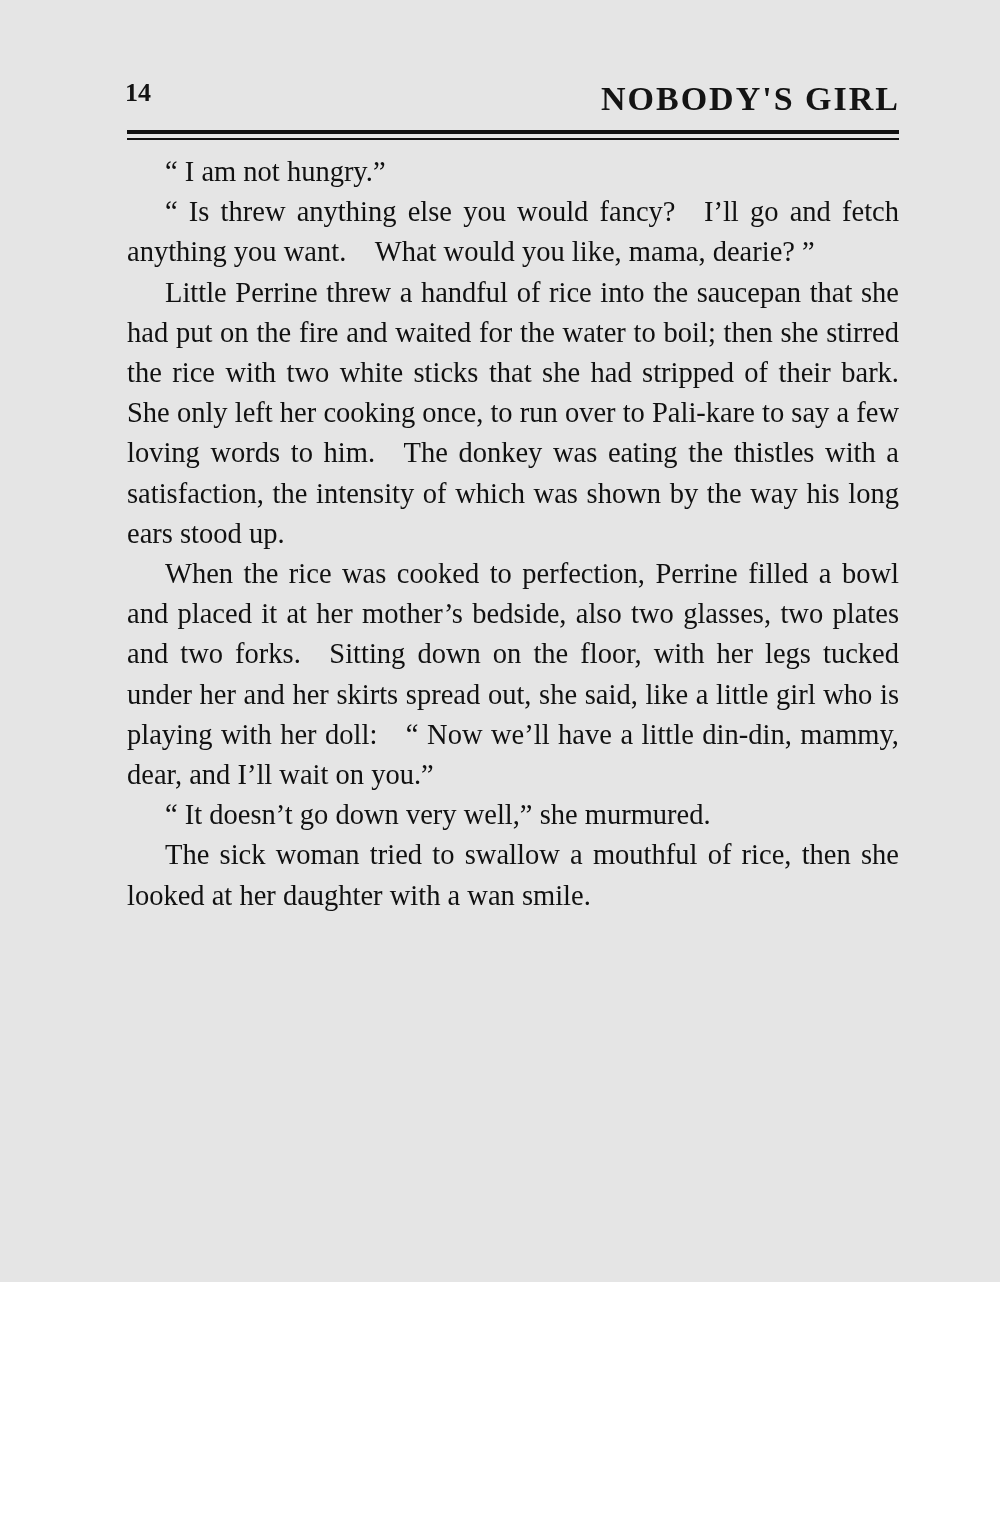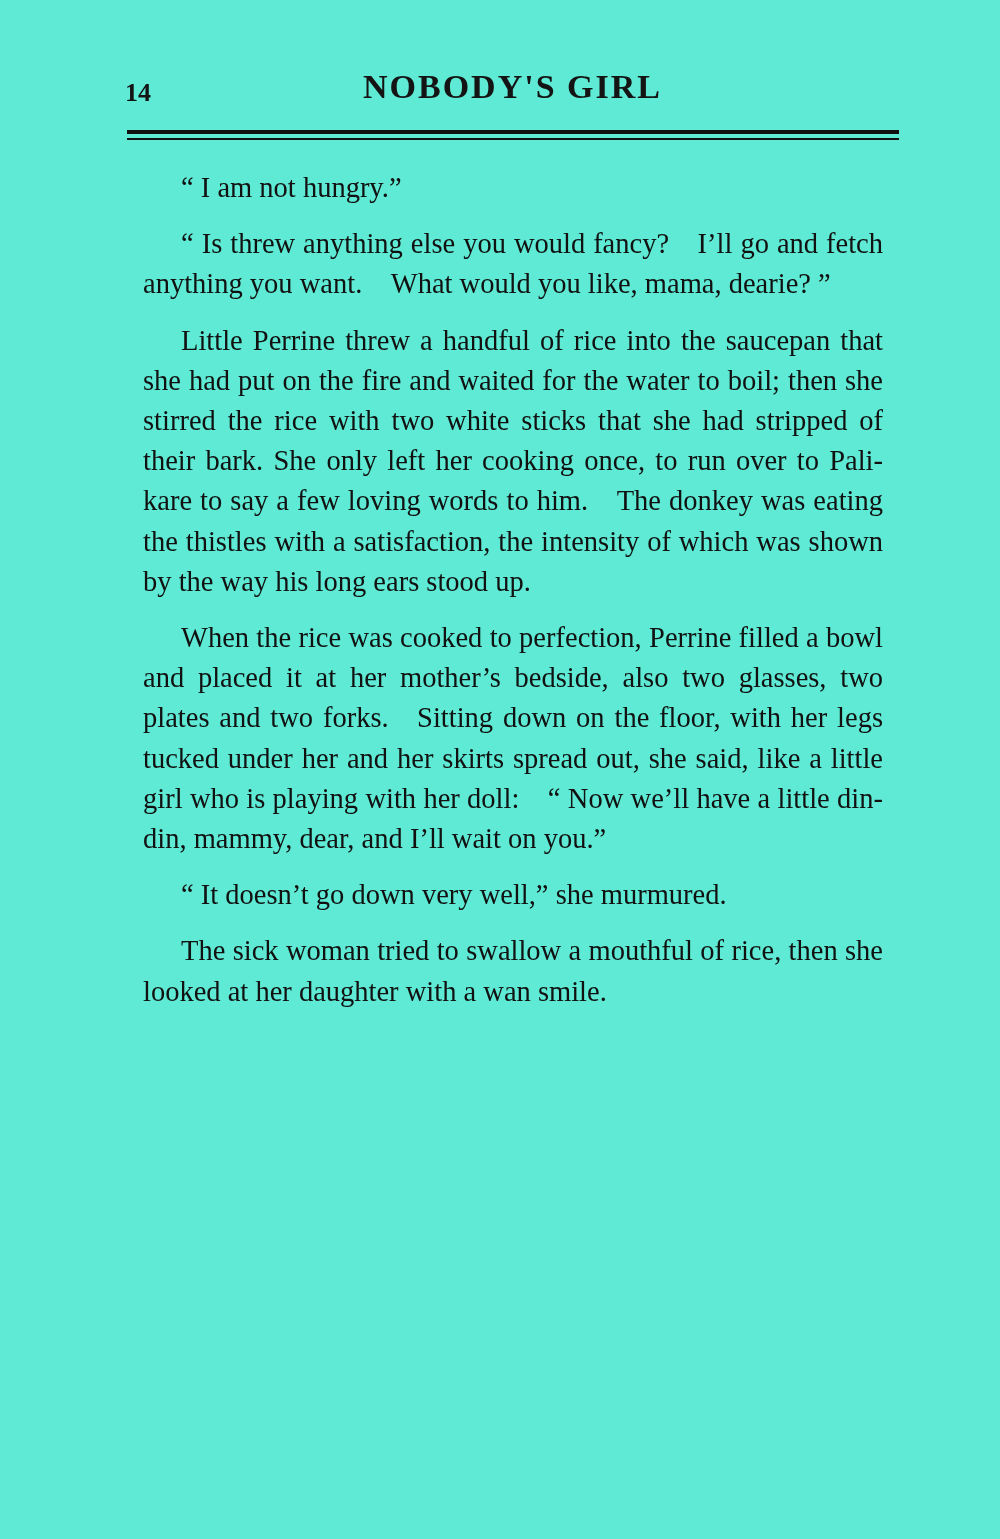--- a/index.html
+++ b/index.html
@@ -13,45 +13,45 @@
     position: relative;
     font-family: "Liberation Serif", serif;
     color: #141414;
     overflow: hidden;
   }
   .page {
     position: absolute;
     left: 0;
     top: 0;
     width: 1000px;
-    height: 1539px;
-    background: #5eead4;
+    height: 1282px;
+    background: #e5e5e5;
   }
   .header {
     position: absolute;
     left: 125px;
     top: 68px;
     width: 775px;
     height: 50px;
   }
   .folio {
     position: absolute;
     left: 0;
     top: 10px;
     font-size: 26px;
     font-weight: bold;
     font-family: "Liberation Serif", serif;
     letter-spacing: 0px;
   }
   .running-title {
     position: absolute;
     left: 0;
-    top: 0;
+    top: 12px;
     width: 775px;
-    text-align: center;
+    text-align: right;
     font-size: 34px;
     font-weight: bold;
     letter-spacing: 2px;
     font-family: "Liberation Serif", serif;
   }
   .rule-group {
     position: absolute;
     left: 127px;
     top: 130px;
     width: 772px;
@@ -72,21 +72,21 @@
     left: 127px;
     top: 152px;
     width: 772px;
     font-size: 28.5px;
     line-height: 40.2px;
     text-align: justify;
     font-family: "Liberation Serif", serif;
     color: #111111;
   }
   .body-text p {
-    margin: 16px;
+    margin: 0;
     text-indent: 38px;
     text-align: justify;
   }
   .body-text p.last {
     text-align: justify;
   }
   
   .body-text, .running-title, .folio {
     -webkit-font-smoothing: antialiased;
     text-rendering: optimizeLegibility;

